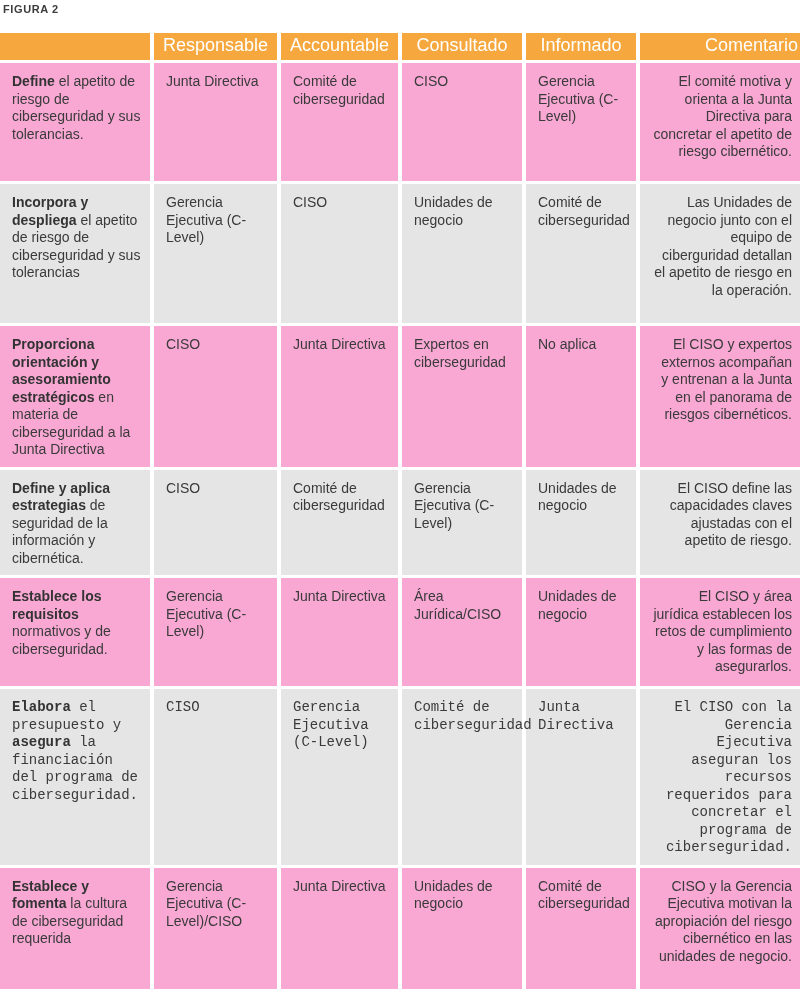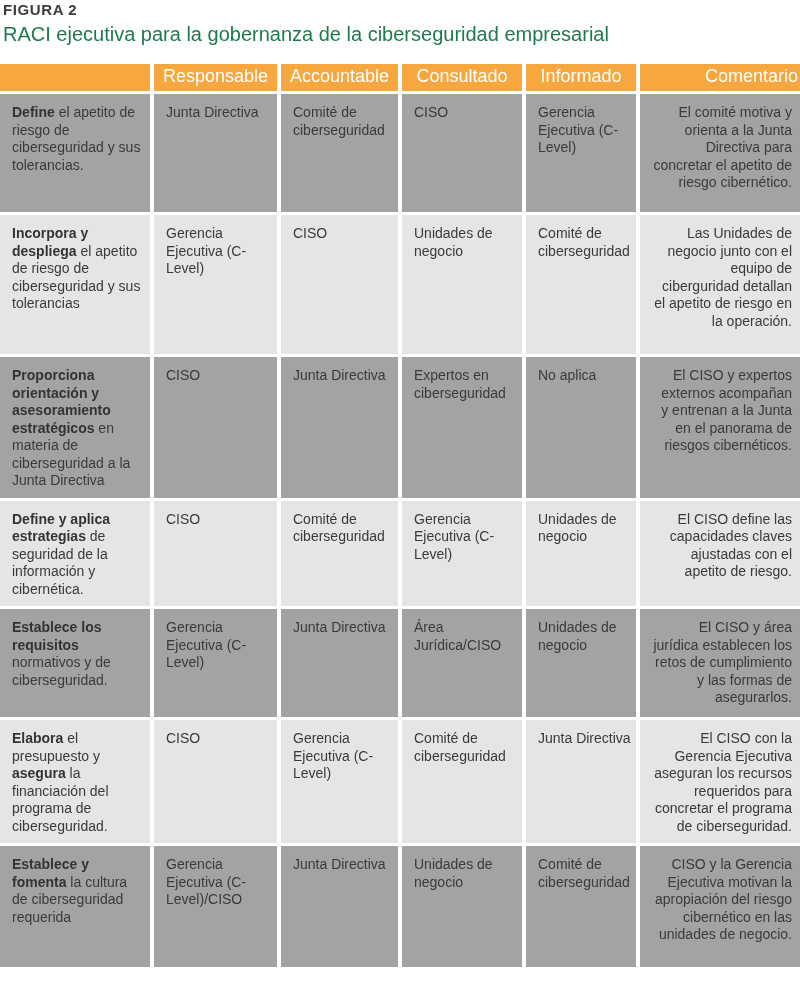--- a/index.html
+++ b/index.html
@@ -8,21 +8,21 @@
     font-family: "Liberation Sans", "DejaVu Sans", sans-serif;
     width: 800px;
   }
   .page {
     width: 800px;
     height: 1004px;
     background: #ffffff;
     overflow: hidden;
   }
   .fig-label {
-    font-size: 15px;
+    font-size: 11px;
     font-weight: bold;
     letter-spacing: 0.6px;
     color: #3c3c3c;
     margin: 3px 0 0 3px;
     line-height: 13px;
   }
   .fig-title {
     font-size: 20px;
     font-weight: 500;
     color: #1e7b4f;
@@ -59,30 +59,29 @@
     height: 29px;
     padding: 2px 2px 4px 2px;
   }
   tbody td {
     font-size: 14px;
     line-height: 17.5px;
     color: #3a3a3a;
     padding: 10px 5px 8px 12px;
   }
   tbody td.comentario { padding-right: 8px; }
-  tr.row-light td { background: #a3a3a3; }
+  tr.row-light td { background: #f9a8d4; }
   tr.row-dark  td { background: #e5e5e5; }
   td strong { font-weight: bold; color: #333333; }
 </style>
 </head>
 <body>
 
 <div class="page">
   <div class="fig-label">FIGURA 2</div>
-  <h1 class="fig-title">RACI ejecutiva para la gobernanza de la ciberseguridad empresarial</h1>
 
   <table class="raci-table">
     <colgroup>
       <col class="c1">
         <col class="c2">
         <col class="c3">
         <col class="c4">
         <col class="c5">
         <col class="c6">
     </colgroup>
@@ -130,21 +129,21 @@
           <td class="comentario">El CISO define las capacidades claves ajustadas con el apetito de riesgo.</td>
         </tr>
         <tr class="row-light" style="height: 111px;">
           <td class="activity"><strong>Establece los requisitos</strong><span> normativos y de ciberseguridad.</span></td>
           <td class="responsable">Gerencia Ejecutiva (C-Level)</td>
           <td class="accountable">Junta Directiva</td>
           <td class="consultado">Área Jurídica/CISO</td>
           <td class="informado">Unidades de negocio</td>
           <td class="comentario">El CISO y área jurídica establecen los retos de cumplimiento y las formas de asegurarlos.</td>
         </tr>
-        <tr class="row-dark" style="height: 112px;">
+        <tr class="row-dark" style="height: 112px; font-family: Liberation Mono, monospace;">
           <td class="activity"><strong>Elabora</strong><span> el presupuesto y </span><strong>asegura</strong><span> la financiación del programa de ciberseguridad.</span></td>
           <td class="responsable">CISO</td>
           <td class="accountable">Gerencia Ejecutiva (C-Level)</td>
           <td class="consultado">Comité de ciberseguridad</td>
           <td class="informado">Junta Directiva</td>
           <td class="comentario">El CISO con la Gerencia Ejecutiva aseguran los recursos requeridos para concretar el programa de ciberseguridad.</td>
         </tr>
         <tr class="row-light last-row" style="height: 121px;">
           <td class="activity"><strong>Establece y fomenta</strong><span> la cultura de ciberseguridad requerida</span></td>
           <td class="responsable">Gerencia Ejecutiva (C-Level)/CISO</td>

